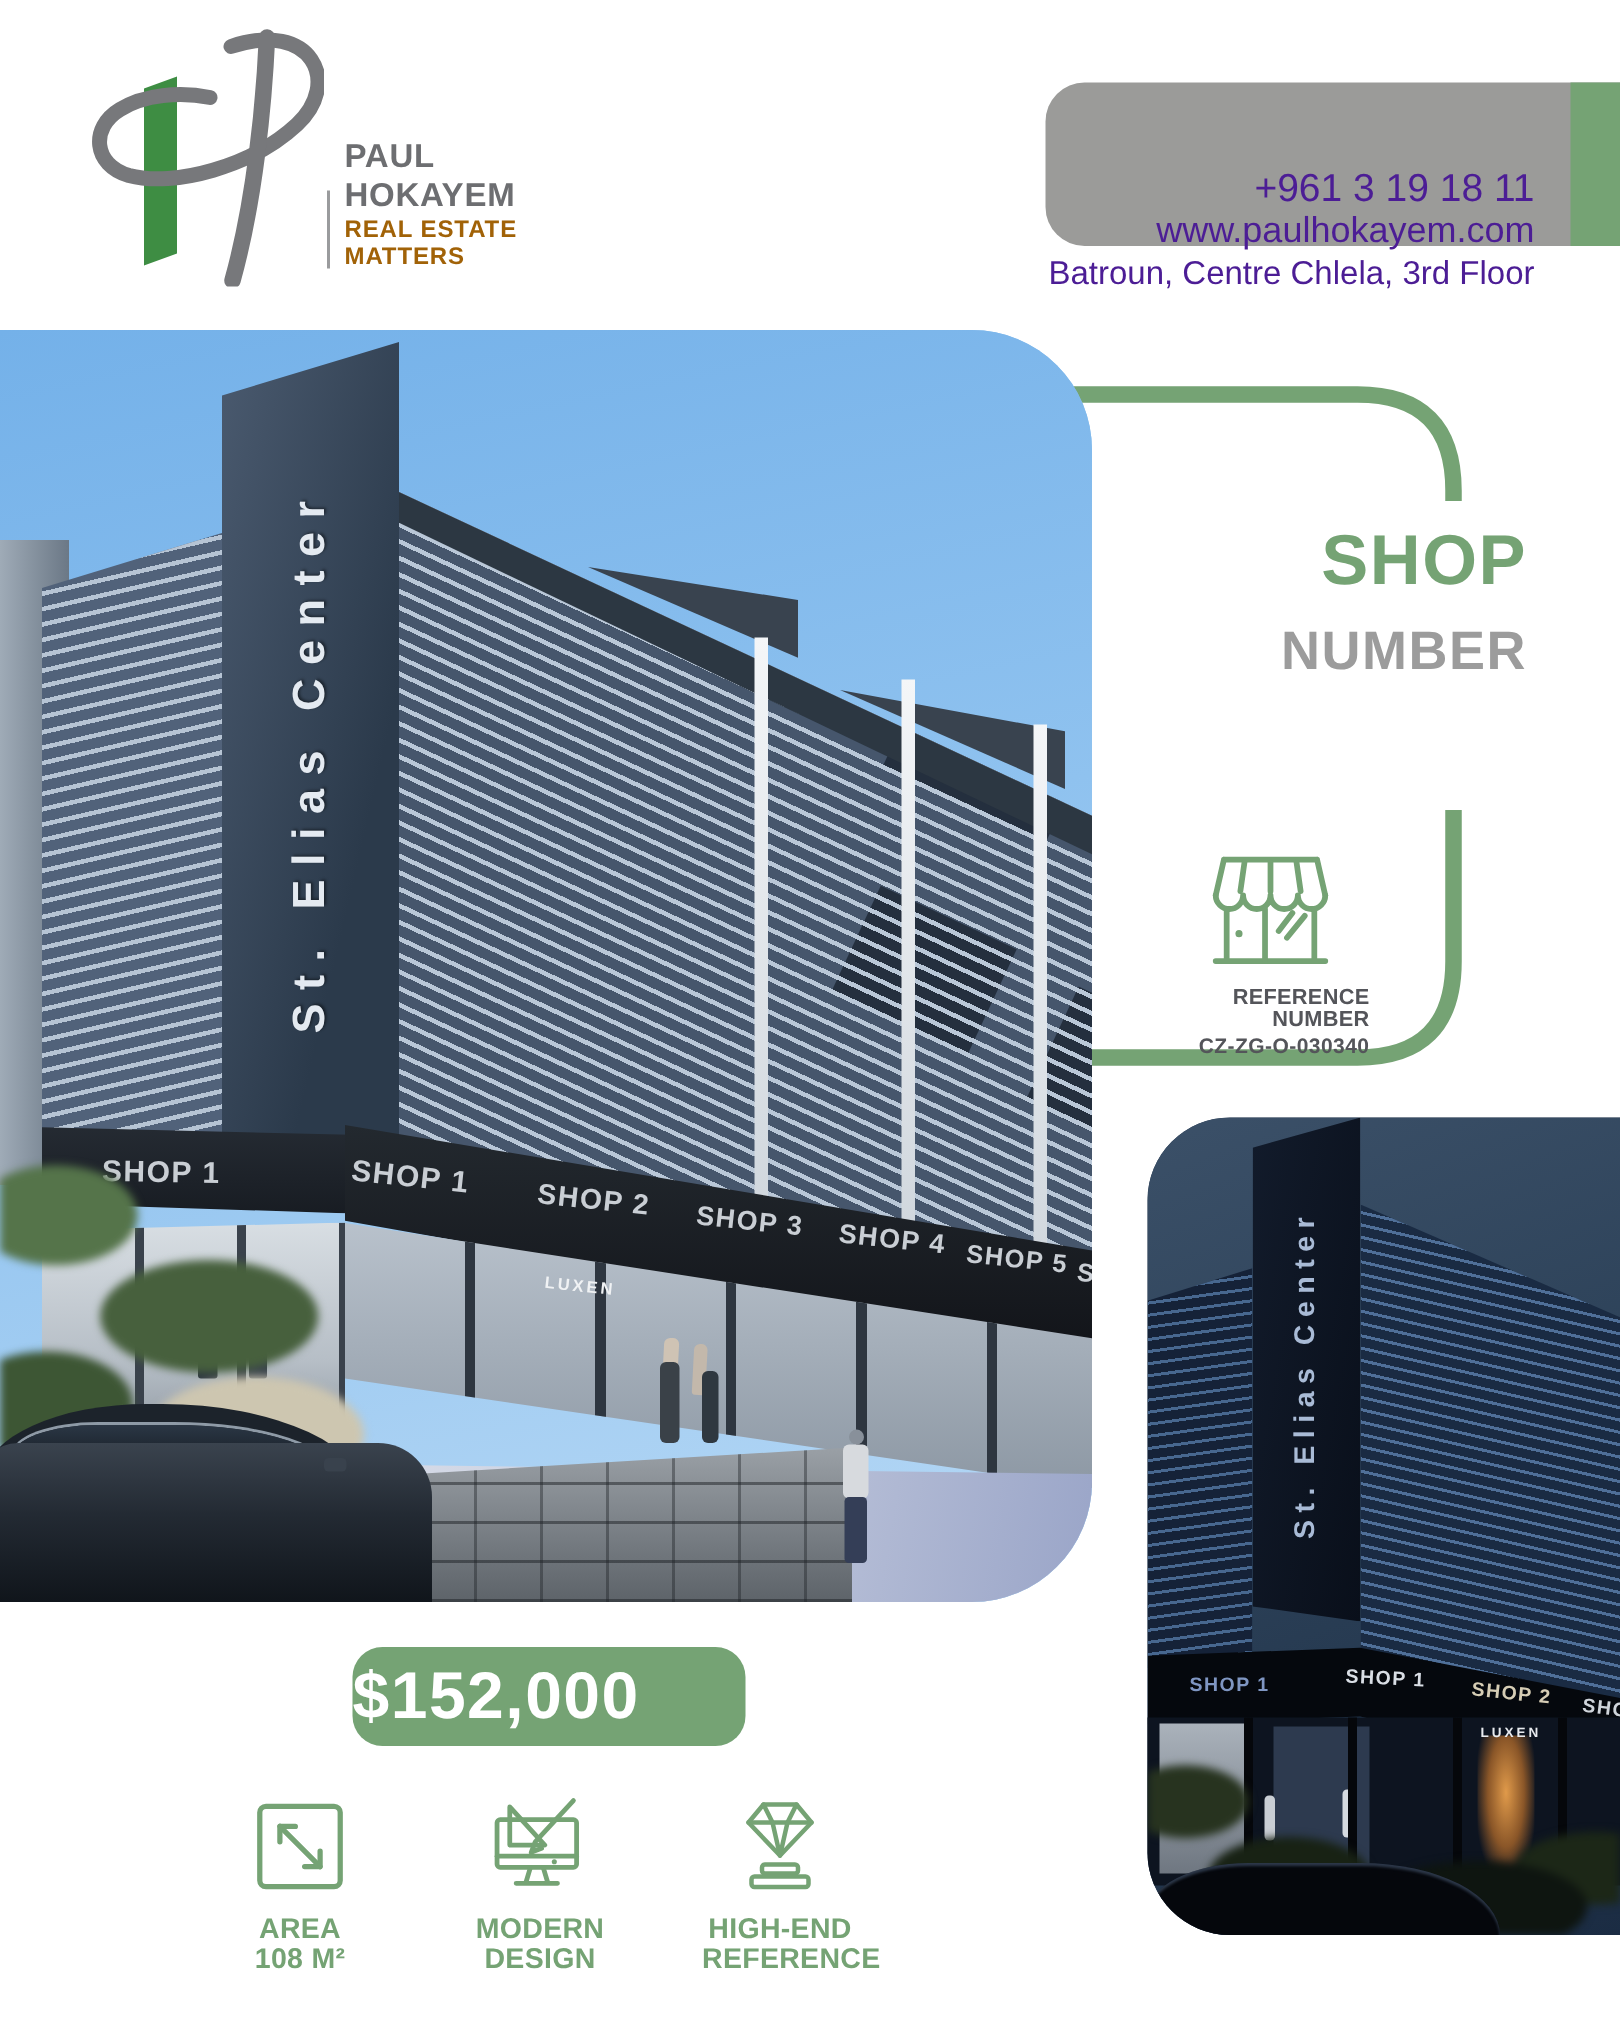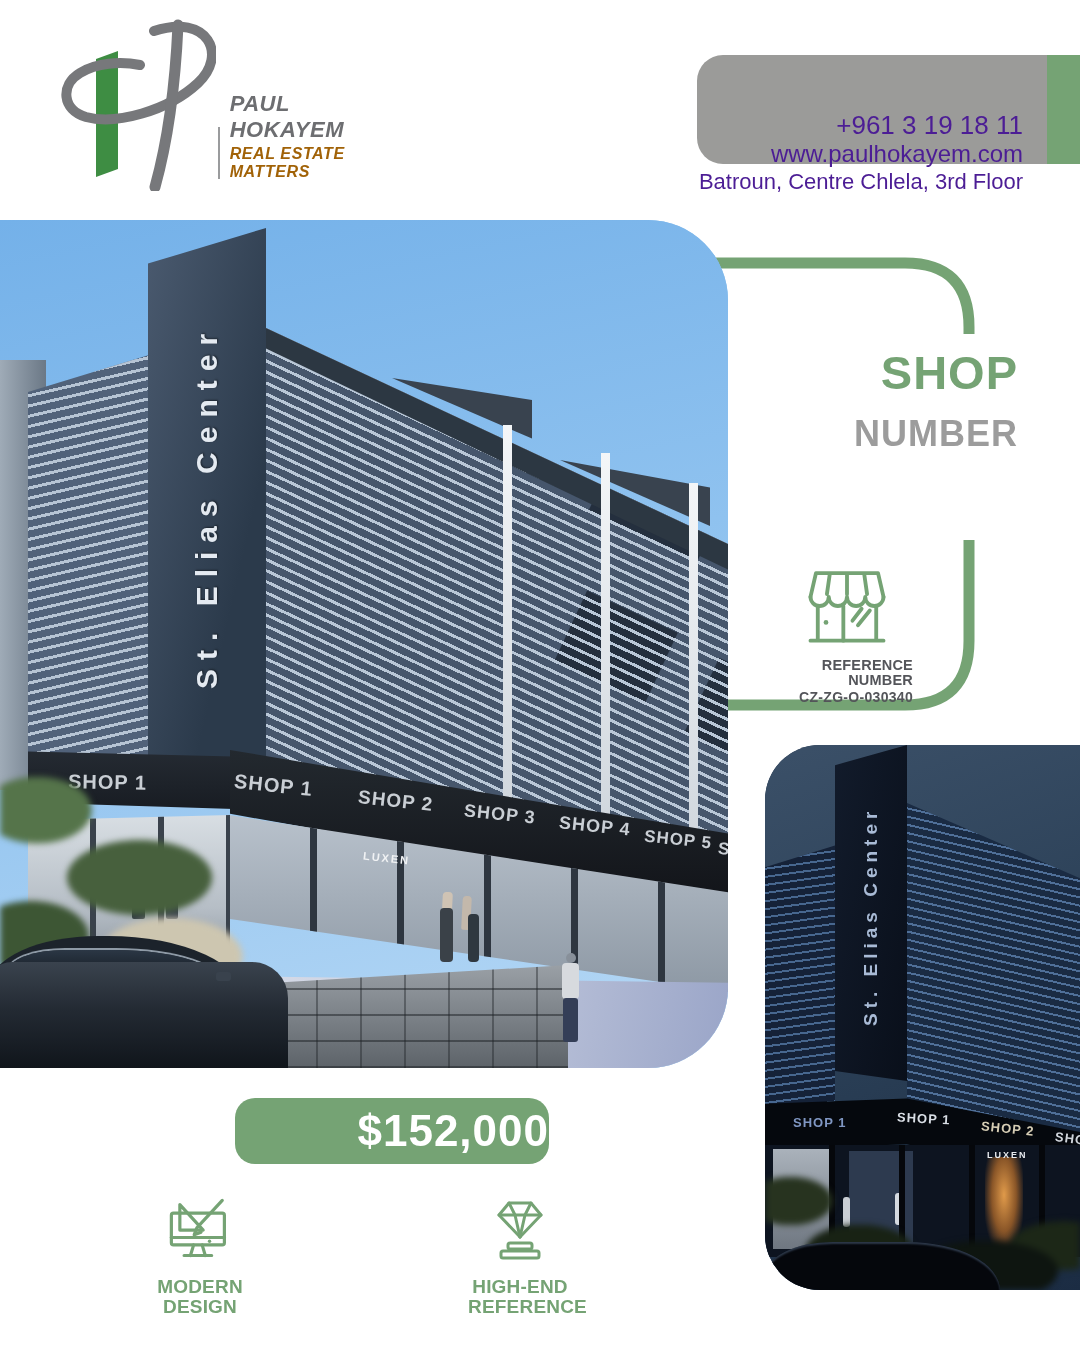--- a/index.html
+++ b/index.html
@@ -4,21 +4,21 @@
 <style>
   html,body{margin:0;padding:0;background:#e8e8e8;}
   .canvas{position:relative;width:1080px;height:1350px;background:#ffffff;overflow:hidden;
           font-family:"Liberation Sans",sans-serif;}
   .abs{position:absolute;}
 
   
   .logo{left:56px;top:16px;width:340px;height:175px;display:flex;align-items:flex-end;}
   .logo-mark{width:160px;height:172px;flex:0 0 auto;}
   .logo-divider{width:2px;height:52px;background:#9a9b9d;margin:0 10px 12px 2px;}
-  .logo-text{padding-bottom:10px;font-style:italic;}
+  .logo-text{padding-bottom:10px;}
   .logo-name{font-size:22px;font-weight:bold;color:#6d6e71;letter-spacing:.5px;}
   .logo-tagline{font-size:16px;font-weight:bold;color:#a16207;letter-spacing:.6px;margin-top:2px;}
 
   
   .banner{left:697px;top:55px;width:383px;height:109px;background:#9b9b99;
           border-radius:26px 0 0 26px;}
   .banner-green{position:absolute;right:0;top:0;bottom:0;width:33px;background:#75a374;}
   .banner-lines{position:absolute;right:57px;top:13px;text-align:right;color:#4c1d95;margin-top:43px;}
   .banner-phone{font-size:26px;line-height:29px;}
   .banner-web{font-size:24px;line-height:28px;}
@@ -32,22 +32,22 @@
   .sale-l1,.sale-l2{font-size:47px;font-weight:bold;color:#75a374;letter-spacing:1px;line-height:57px;}
   .sale-loc{font-size:36px;font-weight:bold;color:#9c9c9c;letter-spacing:1px;margin-top:12px;}
 
   
   .refblock{left:781px;top:564px;width:132px;text-align:right;z-index:3;}
   .ref-icon{display:block;margin:0 auto 10px auto;}
   .ref-label{font-size:14.5px;font-weight:bold;color:#54555a;letter-spacing:.2px;line-height:15px;}
   .ref-number{font-size:14px;font-weight:bold;color:#54555a;letter-spacing:.3px;line-height:15px;margin-top:2px;}
 
   
-  .price{left:235px;top:1098px;width:314px;height:66px;background:#75a374;border-radius:20px;
-         display:flex;align-items:center;justify-content:flex-end;z-index:3;}
+  .price{left:235px;top:1098px;width:262px;height:66px;background:#75a374;border-radius:20px;
+         display:flex;align-items:center;justify-content:flex-start;z-index:3;}
   .price-text{font-size:44px;font-weight:bold;color:#ffffff;letter-spacing:1px;}
 
   
   .features{left:148px;top:1188px;width:424px;display:flex;justify-content:space-between;z-index:3;}
   .feature{width:104px;text-align:center;}
   .feature-iconbox{height:76px;display:flex;align-items:flex-end;justify-content:center;}
   .feature-l1,.feature-l2{font-size:19px;font-weight:bold;color:#75a374;line-height:20px;letter-spacing:.2px;}
   .feature-l1{margin-top:13px;}
 
   
@@ -340,20 +340,32 @@
     <div class="abs pn-veg"></div>
     <div class="abs pn-car"></div>
   </div>
 
   <div class="abs price">
     <span class="price-text">$152,000</span>
   </div>
 
   <div class="abs features">
 
+    <div class="feature">
+      <div class="feature-iconbox">
+        <svg width="66" height="66" viewBox="0 0 64 64" fill="none" stroke="#75a374" stroke-width="3.4" stroke-linecap="round" stroke-linejoin="round">
+          <rect x="6" y="6" width="52" height="52" rx="4"></rect>
+          <path d="M 19 19 L 45 45"></path>
+          <path d="M 29 19 L 19 19 L 19 29"></path>
+          <path d="M 35 45 L 45 45 L 45 35"></path>
+        </svg>
+      </div>
+      <div class="feature-l1">AREA</div>
+      <div class="feature-l2">108 M²</div>
+    </div>
 
     <div class="feature">
       <div class="feature-iconbox">
         <svg width="68" height="70" viewBox="0 0 64 66" fill="none" stroke="#75a374" stroke-width="3" stroke-linecap="round" stroke-linejoin="round">
           <rect x="5" y="18" width="50" height="30" rx="2"></rect>
           <path d="M 5 41 H 55"></path>
           <circle cx="41" cy="44.5" r="1.6" fill="#75a374" stroke="none"></circle>
           <path d="M 26 48 L 23 58 M 34 48 L 37 58 M 17 58 H 43"></path>
           <path d="M 13 34 L 13 10 L 35 34 Z"></path>
           <path d="M 53 6 L 29 32 M 29 32 l -2.5 6.5 L 33 36"></path>

